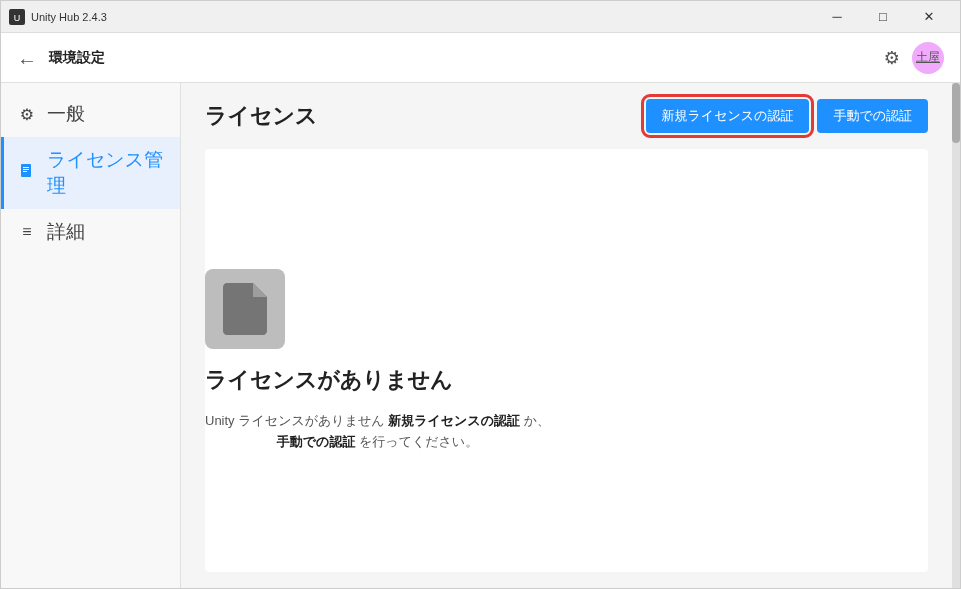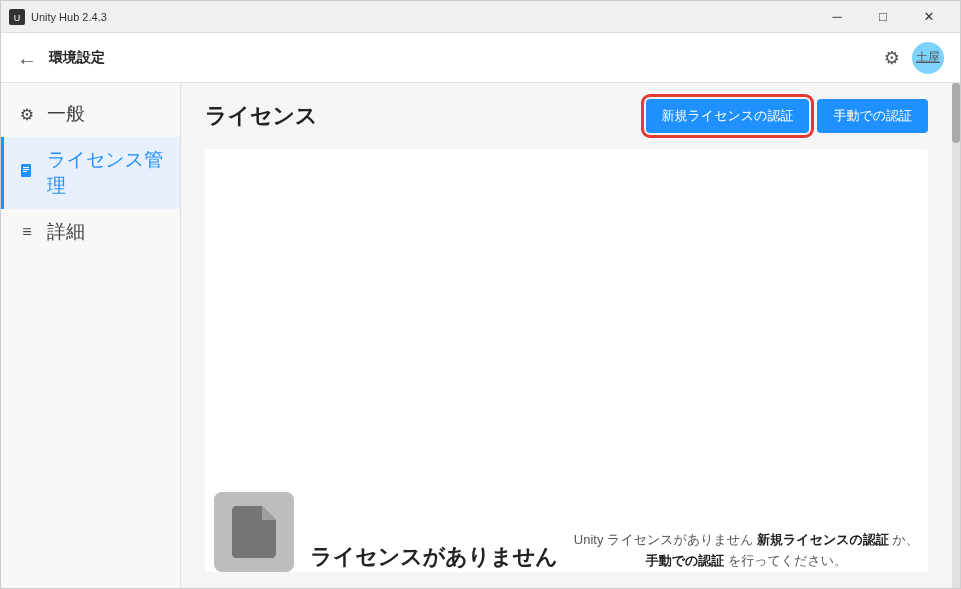--- a/index.html
+++ b/index.html
@@ -75,21 +75,21 @@
     .header-title {
       font-size: 14px;
       font-weight: 600;
       color: #222;
       flex: 1;
     }
     .header-avatar {
       width: 32px;
       height: 32px;
       border-radius: 50%;
-      background: #7dd3fc;
+      background: #f0abfc;
       display: flex;
       align-items: center;
       justify-content: center;
       font-size: 12px;
       color: #555;
       cursor: pointer;
       text-decoration: underline;
     }
     .header-gear {
       font-size: 18px;
@@ -197,22 +197,22 @@
       white-space: nowrap;
     }
 
     
     .license-panel {
       flex: 1;
       background: #fff;
       margin: 0 24px 16px 24px;
       border-radius: 4px;
       display: flex;
-      flex-direction: row;
-      align-items: flex-end;
+      flex-direction: column;
+      align-items: flex-start;
       justify-content: center;
       gap: 16px;
       overflow: hidden;
     }
 
     
     .file-icon-container {
       width: 80px;
       height: 80px;
       background: #bdbdbd;

